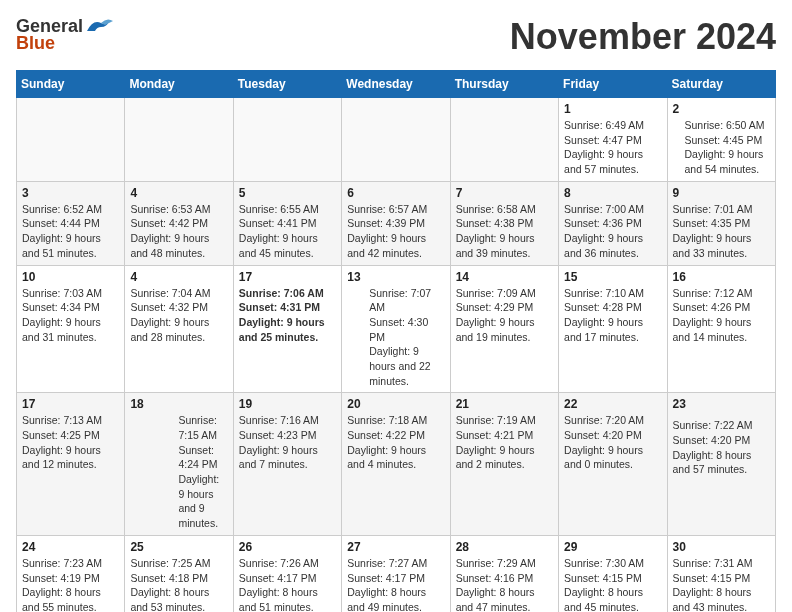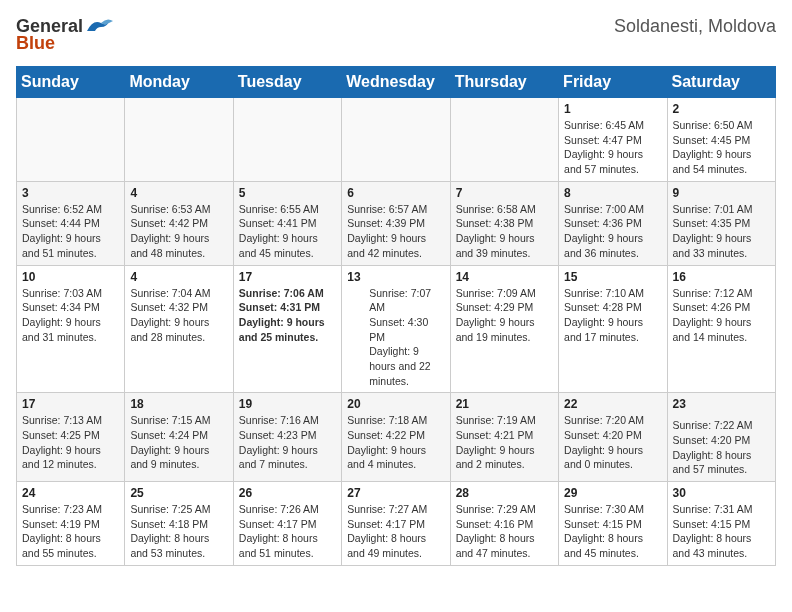--- a/index.html
+++ b/index.html
@@ -57,21 +57,21 @@
     table {
       width: 100%;
       border-collapse: collapse;
       font-size: 11px;
     }
     thead tr th {
       background-color: #1a6ab0;
       color: #fff;
       padding: 6px 4px;
       text-align: left;
-      font-size: 16px;
+      font-size: 12px;
       font-weight: bold;
       border: 1px solid #1a6ab0;
     }
     tbody tr td {
       border: 1px solid #ccc;
       padding: 4px 5px;
       vertical-align: top;
       width: calc(100% / 7);
       min-height: 80px;
       height: 80px;
@@ -103,21 +103,21 @@
     <div class="logo-top">
       <span class="logo-general">General</span>
       <svg class="logo-bird" viewBox="0 0 28 20">
         <path d="M2 14 Q8 2 16 6 Q20 8 24 4 Q22 10 16 10 Q12 10 10 14 Z" fill="#1a6ab0"></path>
         <path d="M16 6 Q22 0 28 4 Q24 6 20 8 Z" fill="#5ba0d0"></path>
       </svg>
     </div>
     <span class="logo-blue">Blue</span>
   </div>
   <div class="title-block">
-    <h2>Soldanesti, Moldova</h2>
+    <h1>November 2024</h1>
   </div>
 </div>
 
 <table>
   <thead>
     <tr id="header-row">
         <th>Sunday</th>
         <th>Monday</th>
         <th>Tuesday</th>
         <th>Wednesday</th>
@@ -128,27 +128,27 @@
   </thead>
   <tbody id="calendar-body">
       <tr>
         <td class="empty-cell"></td>
         <td class="empty-cell"></td>
         <td class="empty-cell"></td>
         <td class="empty-cell"></td>
         <td class="empty-cell"></td>
         <td>
           <div class="day-number">1</div>
-          <div class="day-info" style="white-space: pre-line;">Sunrise: 6:45 AM
+          <div class="day-info" style="white-space: pre-line;">Sunrise: 6:49 AM
 Sunset: 4:47 PM
 Daylight: 9 hours and 57 minutes.</div>
         </td>
         <td>
           <div class="day-number">2</div>
-          <div class="day-info" style="white-space: pre-line;">Sunrise: 6:50 AM
+          <div class="day-info" style="white-space: pre-line; margin-left: 12px;">Sunrise: 6:50 AM
 Sunset: 4:45 PM
 Daylight: 9 hours and 54 minutes.</div>
         </td>
       </tr>
       <tr>
         <td>
           <div class="day-number">3</div>
           <div class="day-info" style="white-space: pre-line;">Sunrise: 6:52 AM
 Sunset: 4:44 PM
 Daylight: 9 hours and 51 minutes.</div>
@@ -236,21 +236,21 @@
       </tr>
       <tr>
         <td>
           <div class="day-number">17</div>
           <div class="day-info" style="white-space: pre-line;">Sunrise: 7:13 AM
 Sunset: 4:25 PM
 Daylight: 9 hours and 12 minutes.</div>
         </td>
         <td>
           <div class="day-number">18</div>
-          <div class="day-info" style="white-space: pre-line;">Sunrise: 7:15 AM
+          <div class="day-info" style="white-space: pre-line; margin-left: 48px;">Sunrise: 7:15 AM
 Sunset: 4:24 PM
 Daylight: 9 hours and 9 minutes.</div>
         </td>
         <td>
           <div class="day-number">19</div>
           <div class="day-info" style="white-space: pre-line;">Sunrise: 7:16 AM
 Sunset: 4:23 PM
 Daylight: 9 hours and 7 minutes.</div>
         </td>
         <td>

